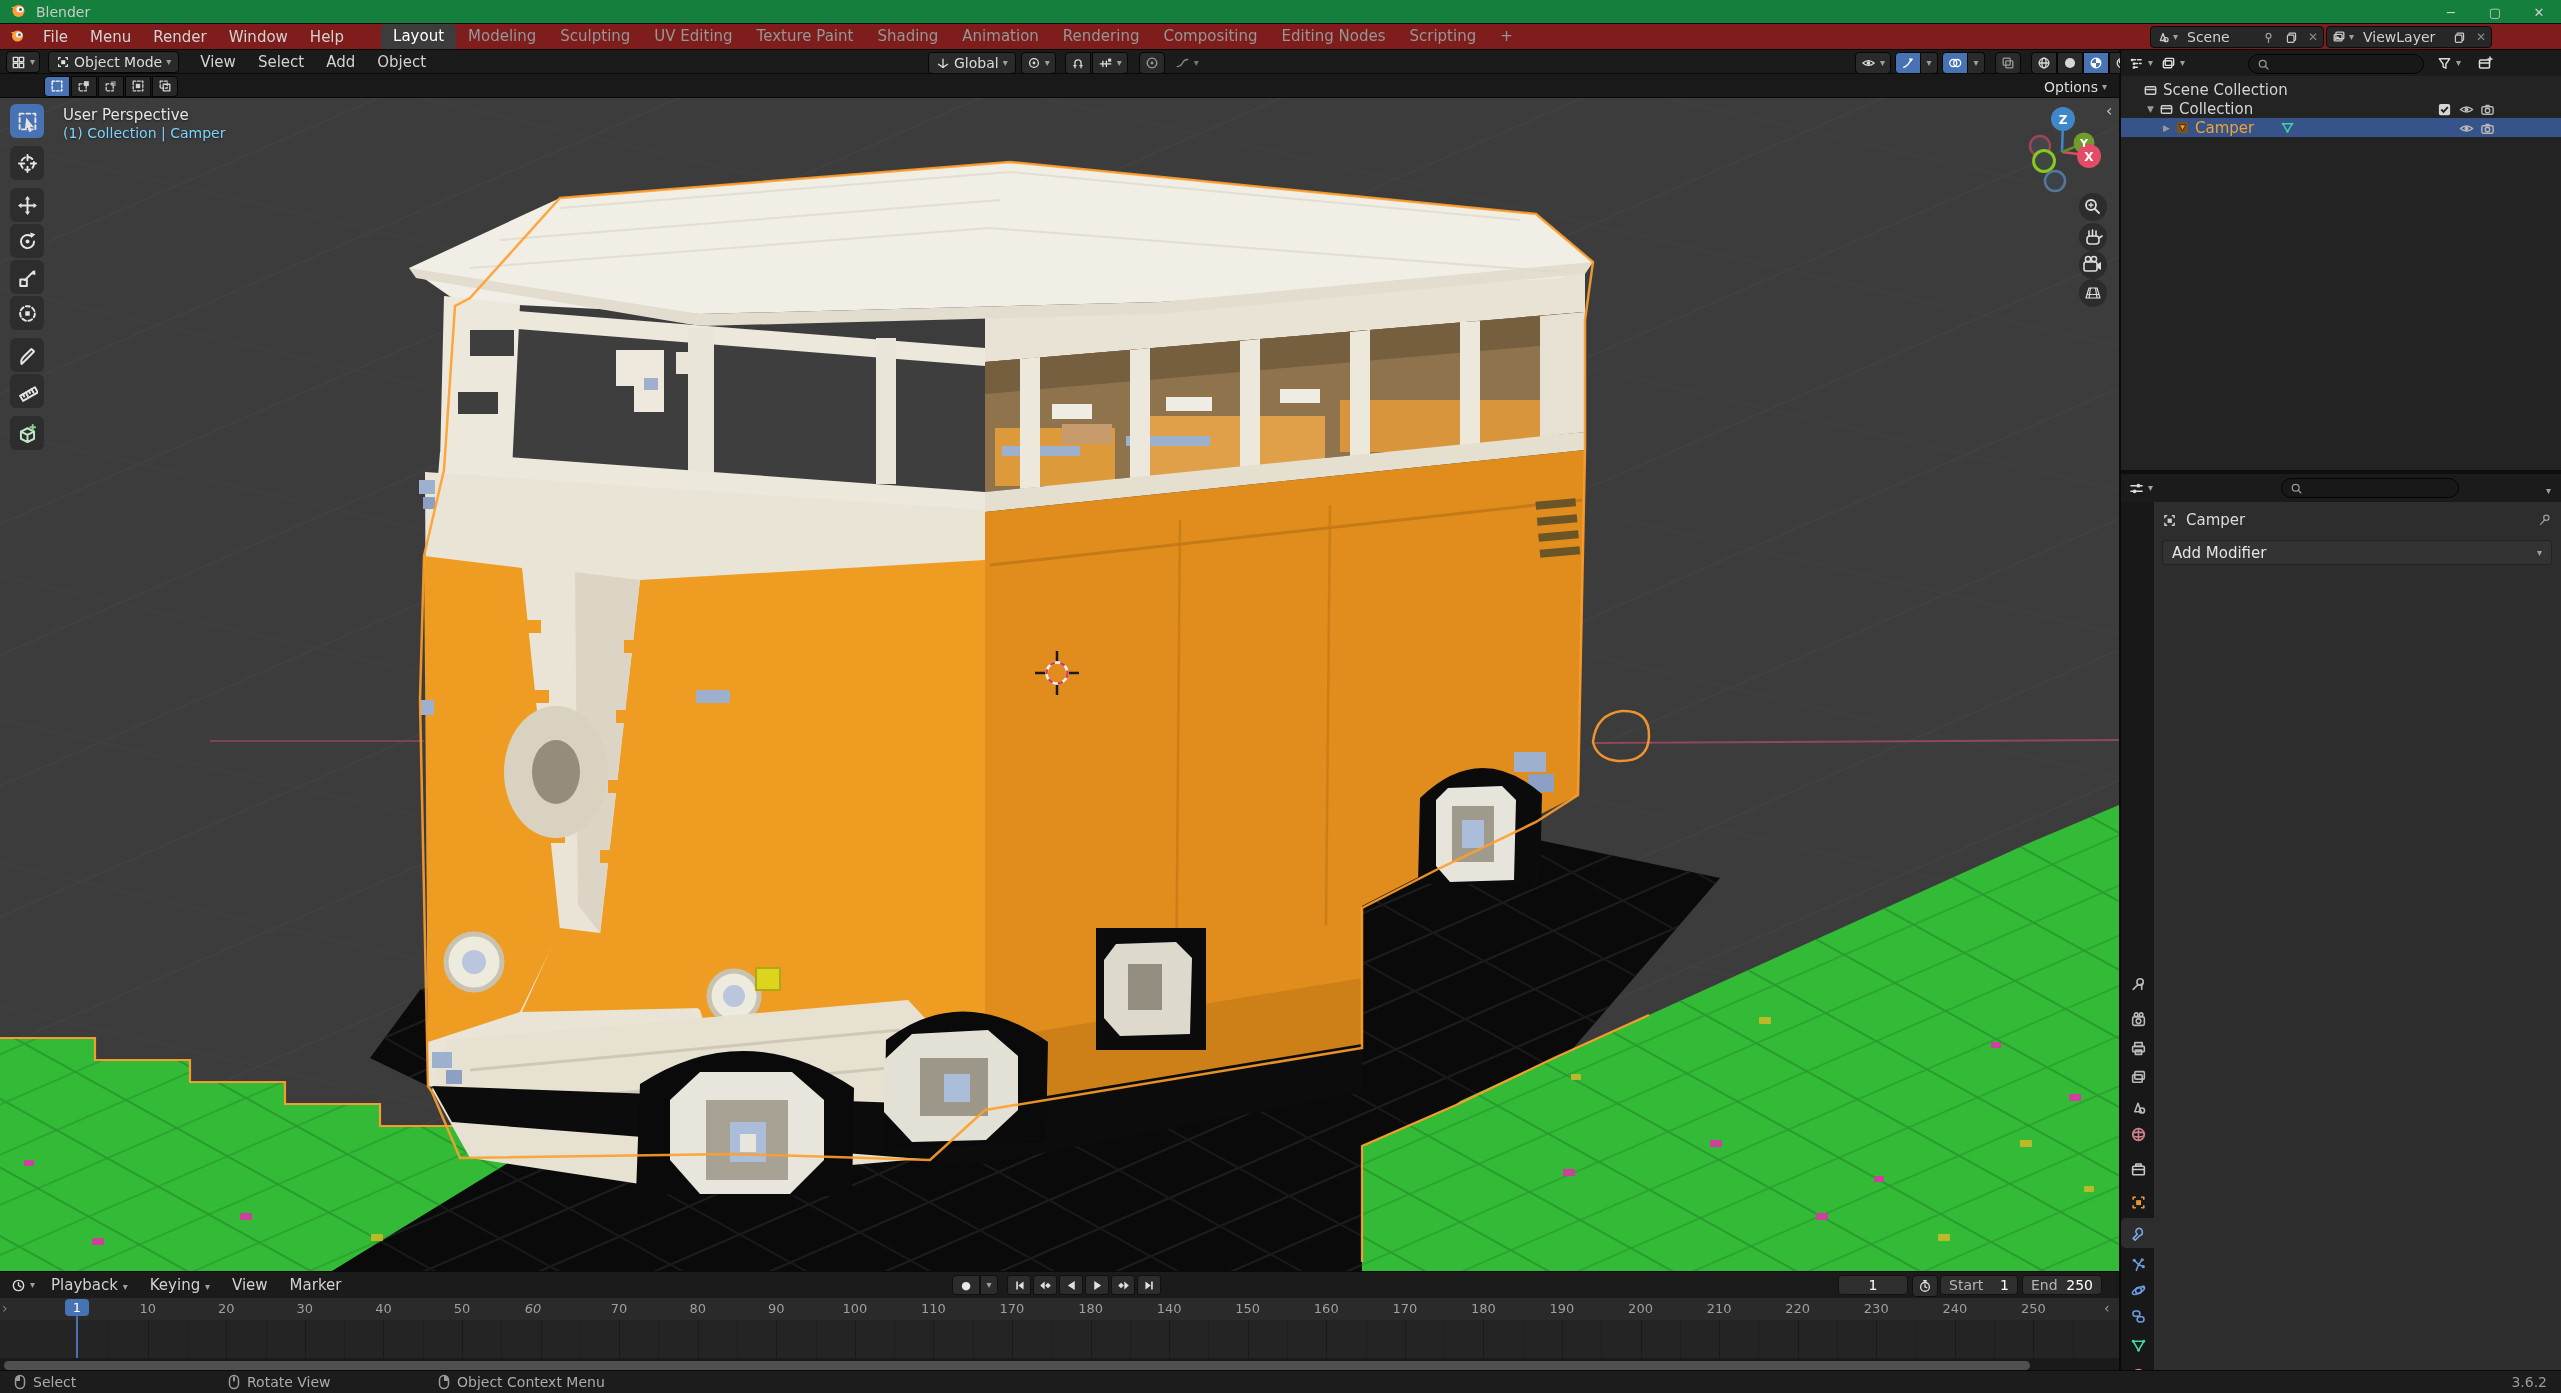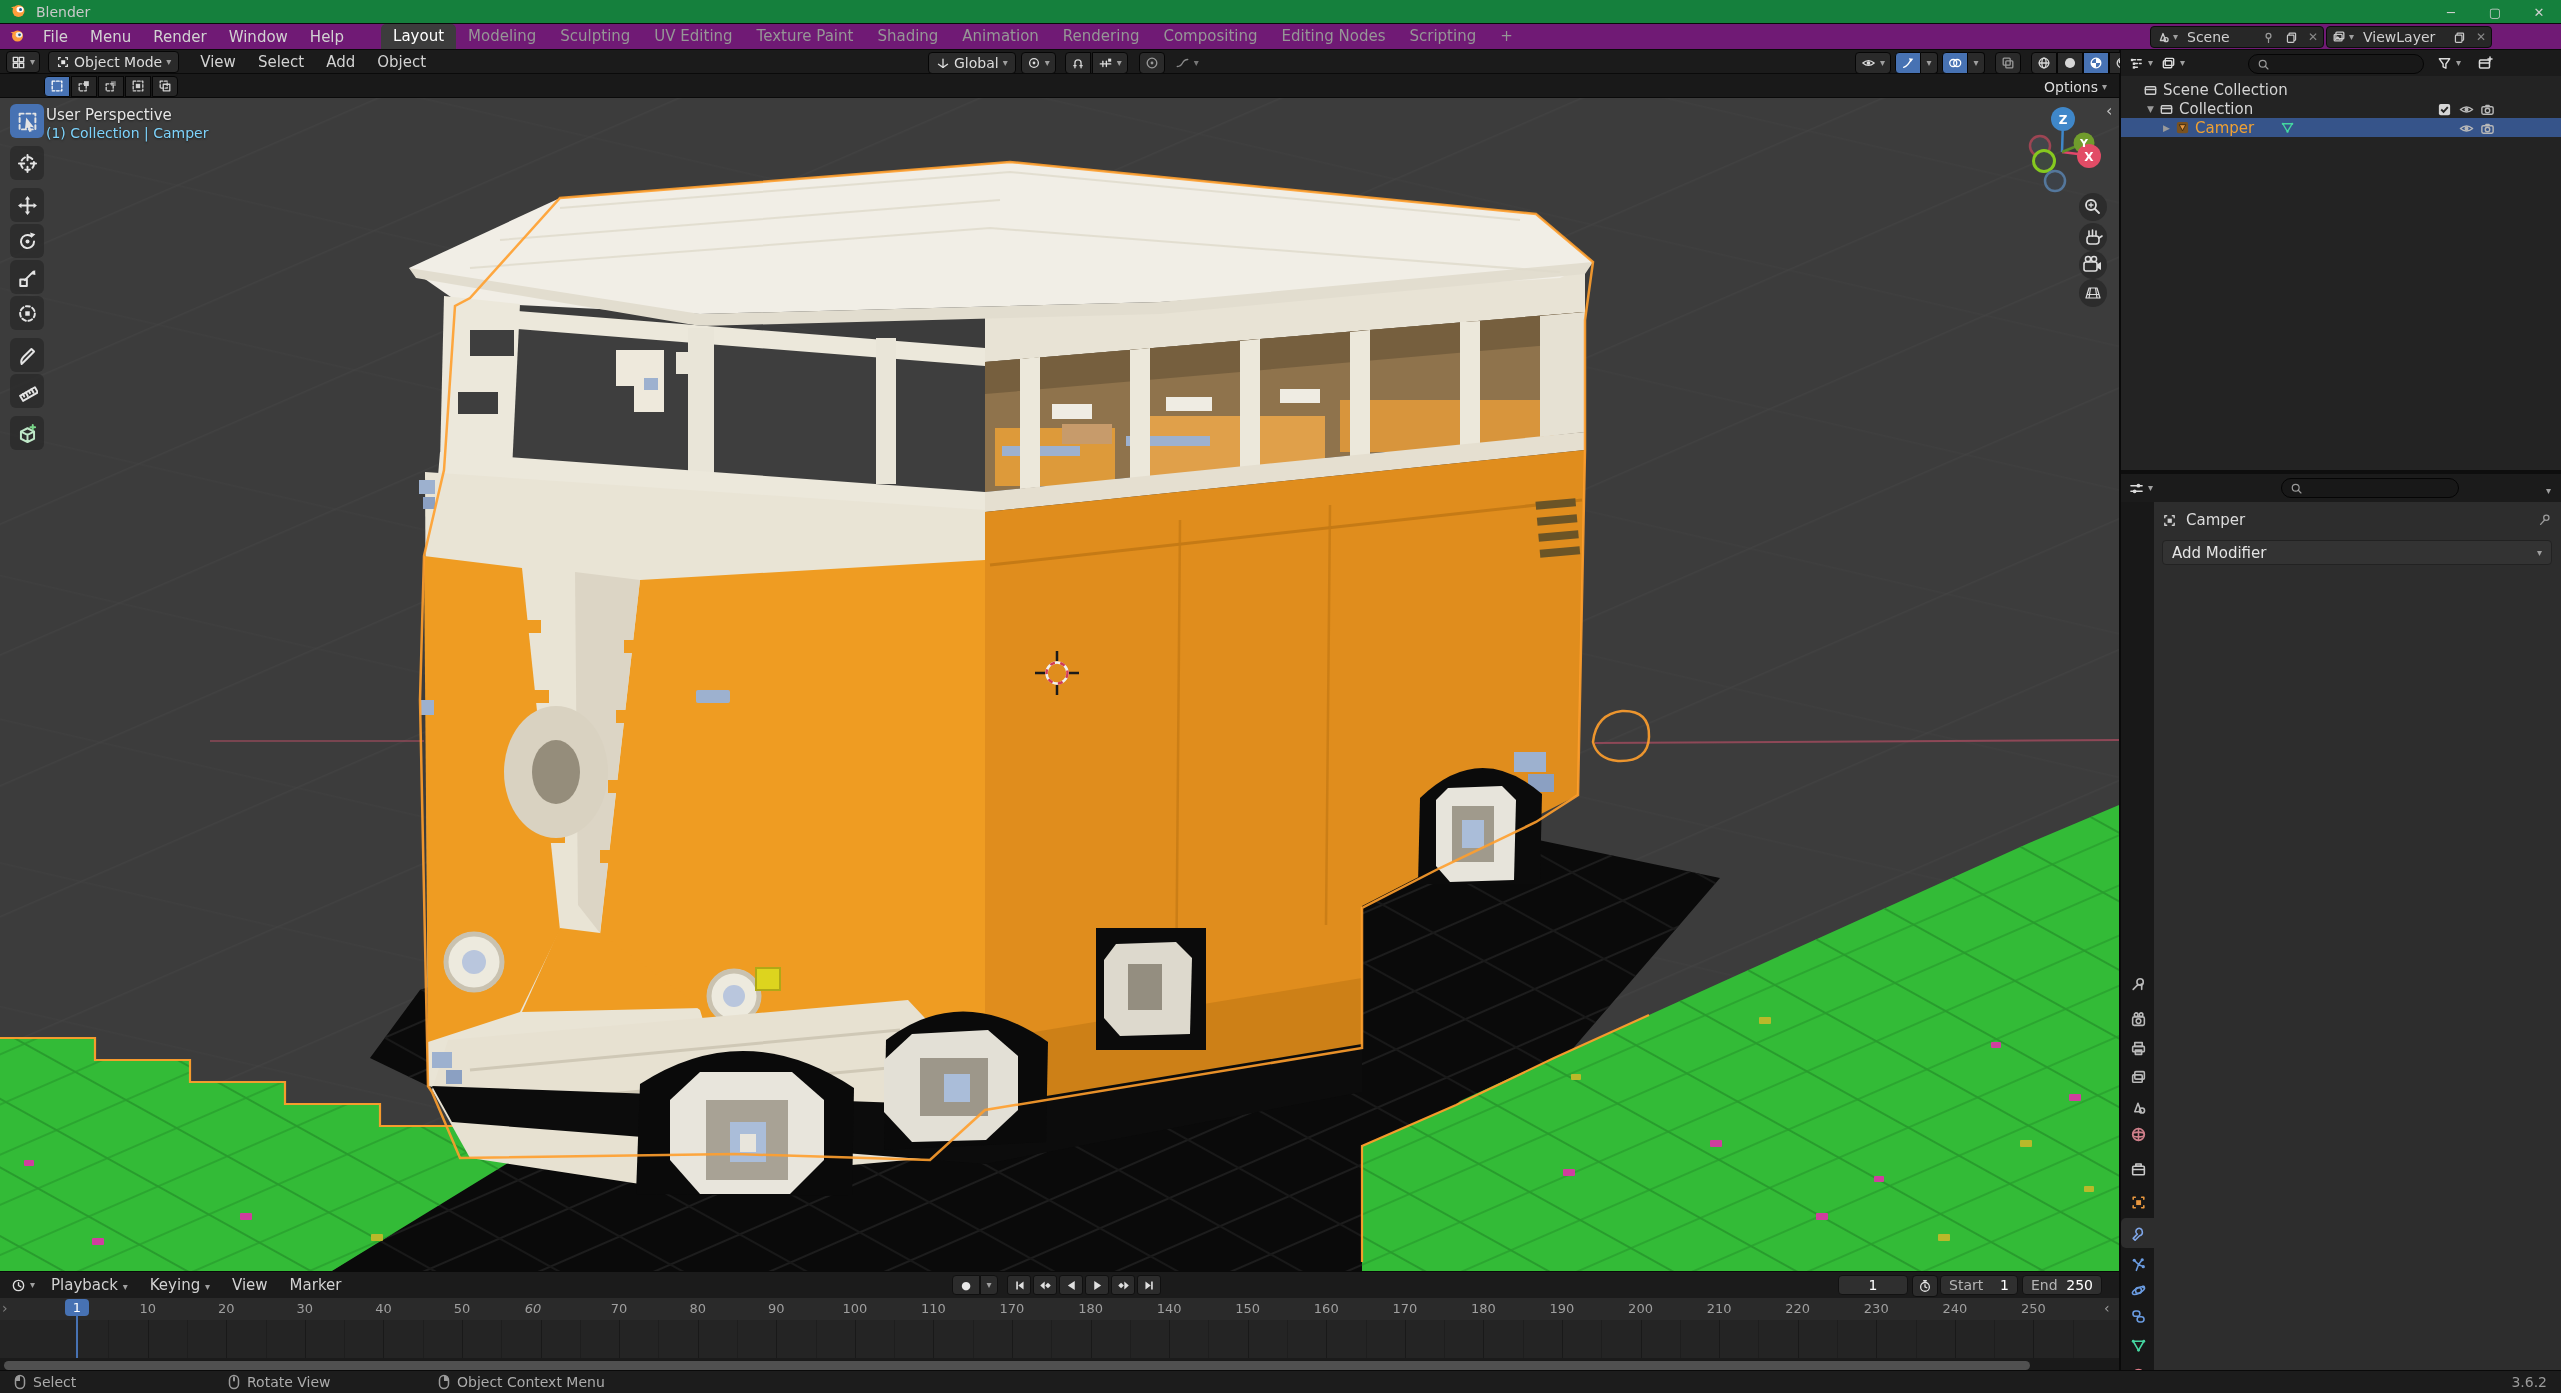--- a/index.html
+++ b/index.html
@@ -12,21 +12,21 @@
   .ic{display:inline-block;vertical-align:middle;}
   .st{fill:none;stroke:currentColor;stroke-width:1.5;stroke-linecap:round;stroke-linejoin:round;}
   .fl{fill:currentColor;stroke:none;}
   .caret{font-size:10px;color:#9f9f9f;line-height:1;}
   
   #titlebar{left:0;top:0;width:2561px;height:24px;background:#15803d;}
   #titlebar .title{font-size:14px;color:#c9c9c9;margin-left:10px;}
   .winbtn{width:44px;height:24px;display:flex;align-items:center;justify-content:center;
           font-size:13px;color:#cfcfcf;}
   
-  #topbar{left:0;top:24px;width:2561px;height:26px;background:#701a75;}
+  #topbar{left:0;top:24px;width:2561px;height:26px;background:#7f1d1d;}
   .menu-item{padding:3px 11px;font-size:15px;color:#d2d2d2;border-radius:4px;}
   .tab{padding:3px 12px;font-size:15px;color:#969696;border-radius:5px 5px 0 0;height:20px;}
   .tab.active{background:#3c3c3c;color:#fff;}
   .idfield{display:flex;align-items:center;background:#272727;border:1px solid #0c0c0c;
            border-radius:4px;height:20px;font-size:14px;color:#d0d0d0;}
   .idfield .seg{padding:0 5px;display:flex;align-items:center;gap:3px;}
   .idfield .name{flex:1;padding:0 4px;}
   .xg{color:#8a8a8a;font-size:12px;}
   
   #vph1{left:0;top:50px;width:2119px;height:24px;background:#1b1b1b;}
@@ -36,21 +36,21 @@
   .hbtn.noborder{background:transparent;border-color:transparent;}
   .tgl{width:24px;height:20px;display:flex;align-items:center;justify-content:center;
        background:#2a2a2a;border:1px solid #060606;color:#d6d6d6;}
   .tgl.on{background:var(--accent,#4772b3);color:#fff;}
   .mbtn{width:24px;height:19px;display:flex;align-items:center;justify-content:center;
         background:#272727;border:1px solid #060606;color:#cfcfcf;}
   .mbtn.on{background:var(--accent,#4772b3);color:#fff;}
   
   #viewport{left:0;top:98px;width:2119px;height:1174px;background:#3c3c3c;overflow:hidden;}
   #scene{position:absolute;left:0;top:0;}
-  .vp-text{position:absolute;left:46px;font-size:15px;color:#e6e6e6;text-shadow:0 1px 2px rgba(0,0,0,.5);}
+  .vp-text{position:absolute;left:63px;font-size:15px;color:#e6e6e6;text-shadow:0 1px 2px rgba(0,0,0,.5);}
   #toolbar{position:absolute;left:10px;top:6px;display:flex;flex-direction:column;}
   .tool{width:34px;height:34px;border-radius:6px;background:rgba(44,44,44,.92);
         display:flex;align-items:center;justify-content:center;color:#e4e4e4;margin-bottom:2px;}
   .tool.on{background:var(--accent,#4772b3);}
   .tool.gap{margin-bottom:8px;}
   
   #rightcol{left:2121px;top:50px;width:440px;height:1321px;background:#232323;}
   .ol-header{position:absolute;left:0;top:0;width:440px;height:26px;background:#1b1b1b;}
   .pill{display:flex;align-items:center;background:#181818;border:1px solid #050505;
         border-radius:10px;height:18px;padding:0 8px;color:#9a9a9a;}

